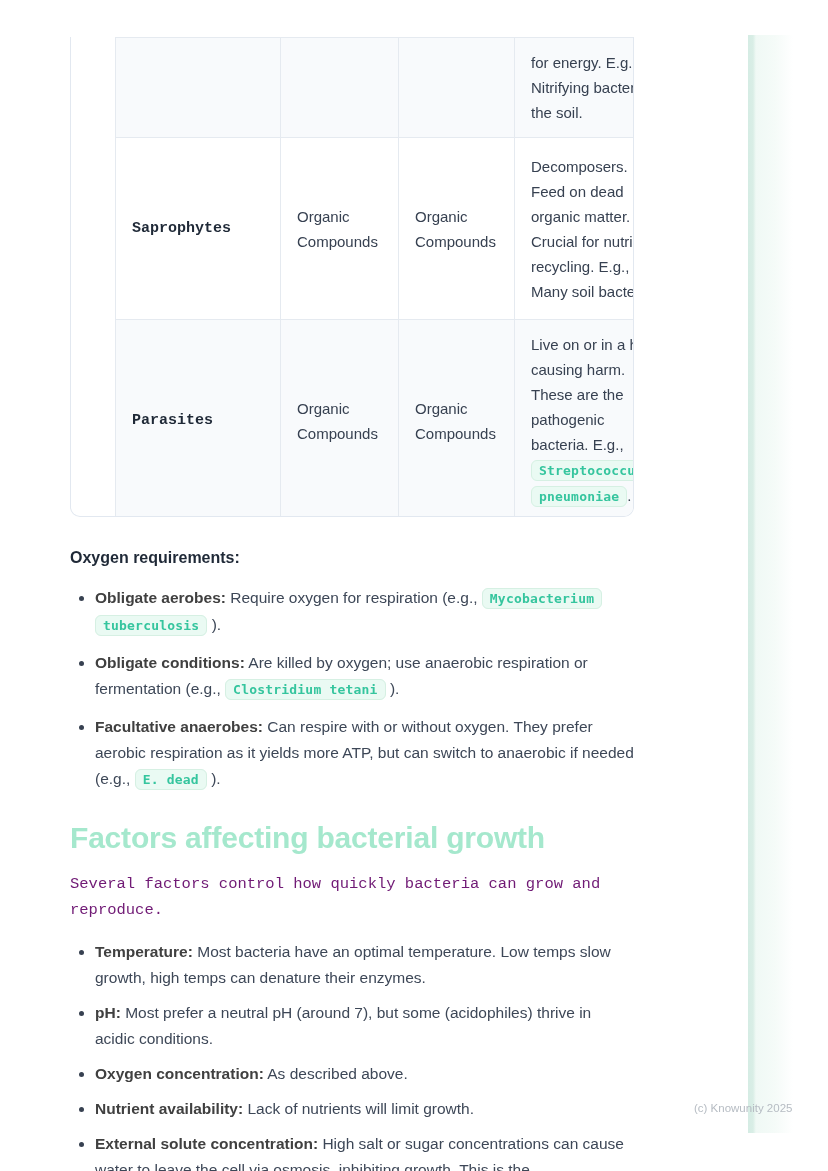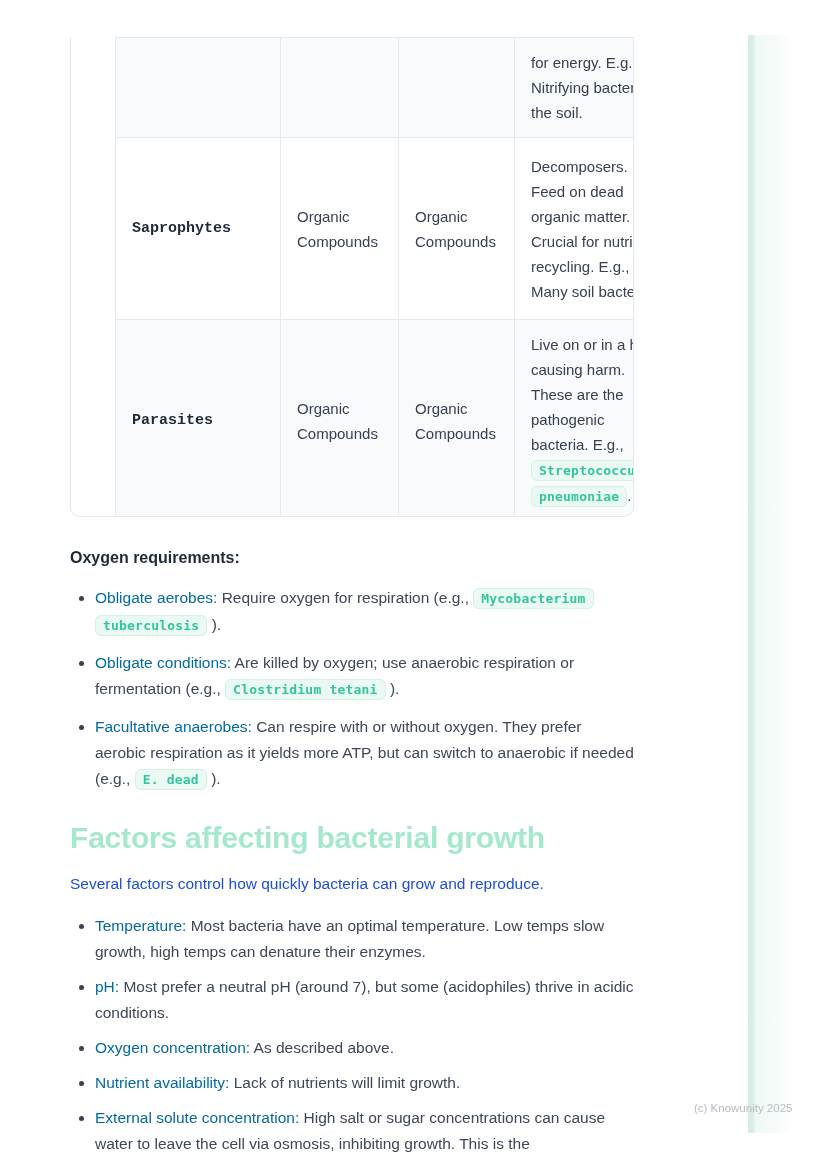--- a/index.html
+++ b/index.html
@@ -77,35 +77,36 @@
     margin: 28px 0 0 0;
     font-size: 30px;
     font-weight: 600;
     letter-spacing: -0.2px;
     color: #a5e8cd;
   }
   p.intro {
     margin: 16px 0 16px 0;
     font-size: 15.5px;
     line-height: 26px;
-    color: #1d4ed8;
+    color: #701a75;
+    font-family: Liberation Mono, monospace;
   }
 
   ul.bullets {
     margin: 0; padding: 0 0 0 25px;
   }
   ul.bullets li {
     font-size: 15.5px;
     line-height: 26px;
     color: #3d4757;
     margin-bottom: 11px;
   }
   ul.bullets.tight li { margin-bottom: 9px; }
   ul.bullets li::marker { color: #374151; }
-  .lbl { font-weight: 400; color: #0369a1; }
+  .lbl { font-weight: 700; color: #404040; }
 
   
   .side-strip {
     position: absolute;
     left: 748px; top: 35px;
     width: 45px; height: 1098px;
     background: linear-gradient(to right,
       #d5ece4 0px, #d9eee6 5px, #f0f9f5 8px,
       #f5fbf8 60%, #ffffff 100%);
     z-index: 1;

